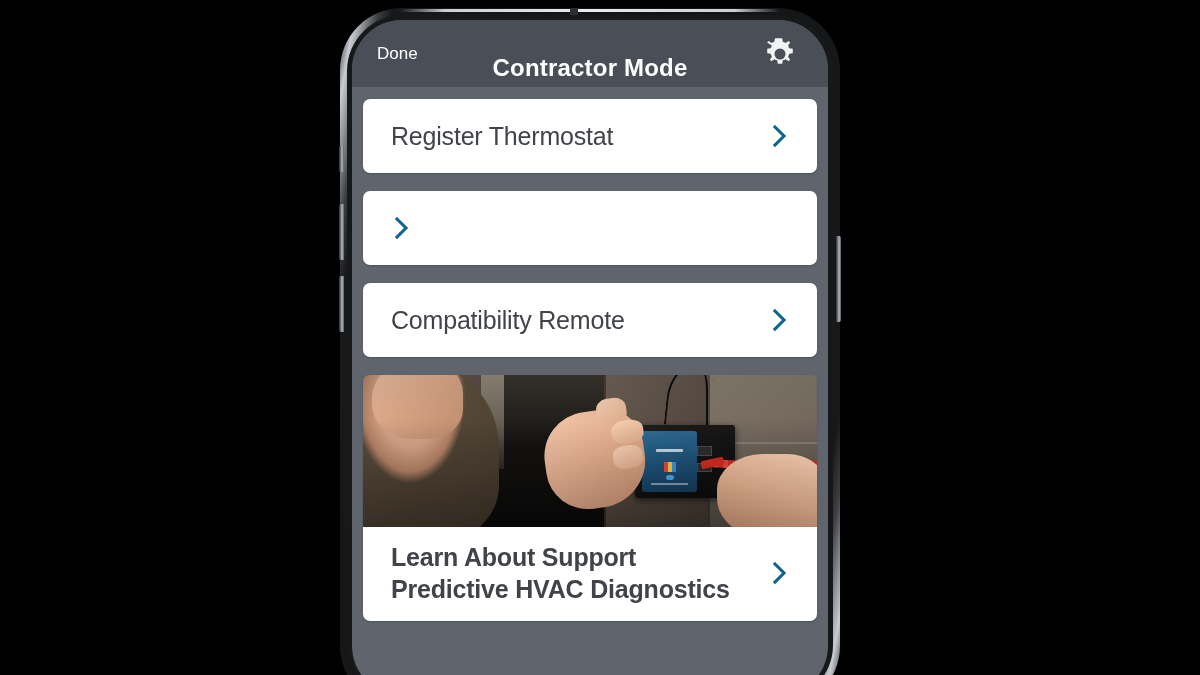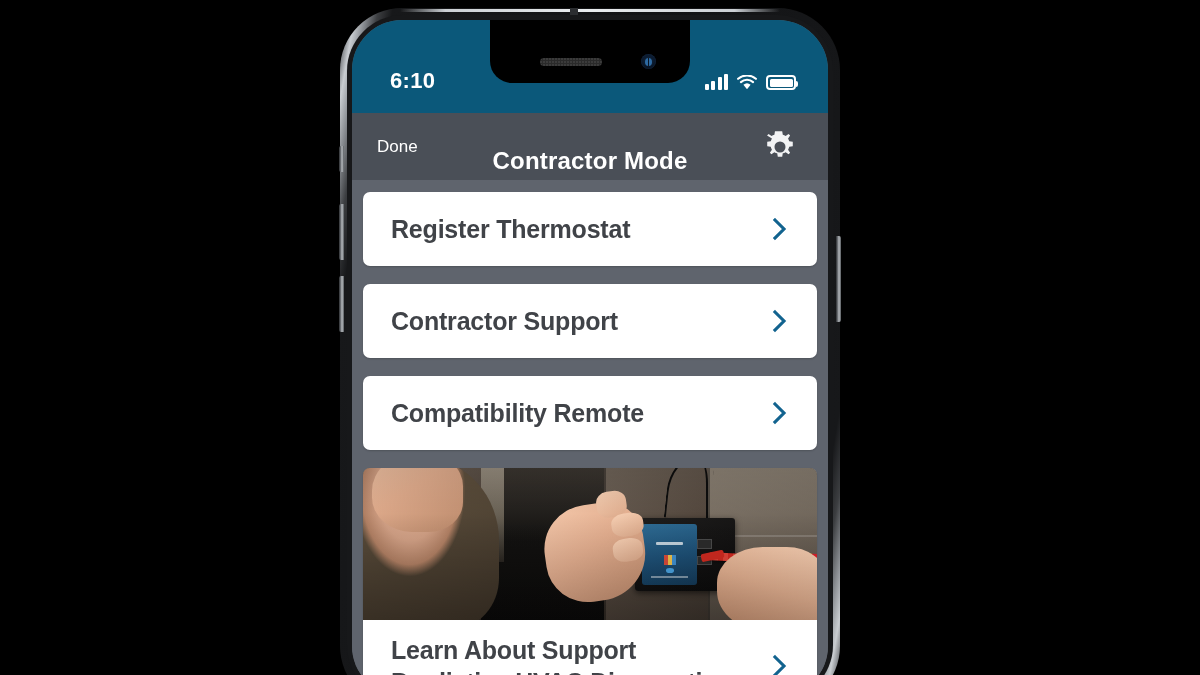--- a/index.html
+++ b/index.html
@@ -161,21 +161,21 @@
     border-radius:7px;
     margin-bottom:18px;
     display:flex; align-items:center;
     min-height:74px;
     padding:0 26px 0 28px;
     box-shadow:0 1px 2px rgba(0,0,0,.18);
   }
   .card-label {
     flex:1;
     color:#404348;
-    font-size:25px; font-weight:bold; letter-spacing:-.2px;
+    font-size:25px; font-weight:normal; letter-spacing:-.2px;
   }
   .chev { width:22px; height:30px; flex:0 0 auto; }
 
   
   .card-media {
     background:#fff; border-radius:7px; overflow:hidden;
     box-shadow:0 1px 2px rgba(0,0,0,.18);
   }
   .media-photo { position:relative; width:100%; height:152px; overflow:hidden; background:#2a2520; }
   .media-row {
@@ -276,46 +276,20 @@
     <div class="btn-side btn-mute"></div>
     <div class="btn-side btn-volup"></div>
     <div class="btn-side btn-voldn"></div>
     <div class="btn-side btn-power"></div>
 
     <div class="device-inner"></div>
 
     <div class="bezel">
       <div class="screen">
 
-        <div class="statusbar">
-          <div class="status-time">6:10</div>
-          <div class="status-right">
-            <div class="signal">
-              <i></i>
-                <i></i>
-                <i></i>
-                <i></i>
-            </div>
-            <div class="wifi">
-              <svg viewBox="0 0 20 15" width="20" height="15">
-                <path d="M10 14.2 L6.4 9.7 a5.6 5.6 0 0 1 7.2 0 Z" fill="#fff"></path>
-                <path d="M3.9 7.1 a9.3 9.3 0 0 1 12.2 0" stroke="#fff" stroke-width="2.1" fill="none" stroke-linecap="round"></path>
-                <path d="M1.1 3.8 a13.6 13.6 0 0 1 17.8 0" stroke="#fff" stroke-width="2.1" fill="none" stroke-linecap="round"></path>
-              </svg>
-            </div>
-            <div class="battery">
-                <span></span>
-              </div>
-          </div>
-
-          <div class="notch">
-            <div class="speaker"></div>
-            <div class="camera"></div>
-          </div>
-        </div>
 
         <div class="navbar">
           <div class="nav-done">Done</div>
           <div class="nav-title">Contractor Mode</div>
           <div class="nav-gear">
             <svg viewBox="0 0 24 24" width="34" height="34">
               <path fill="#f2f3f4" d="M12 0.9 l1.55 0 0.42 2.5 a8.6 8.6 0 0 1 2.0 0.83 l2.08-1.45 1.1 1.1 -1.45 2.08 a8.6 8.6 0 0 1 .83 2.0 l2.5 .42 0 1.55 0 1.55 -2.5 .42 a8.6 8.6 0 0 1 -.83 2.0 l1.45 2.08 -1.1 1.1 -2.08-1.45 a8.6 8.6 0 0 1 -2.0 .83 l-.42 2.5 -1.55 0 -1.55 0 -.42-2.5 a8.6 8.6 0 0 1 -2.0-.83 l-2.08 1.45 -1.1-1.1 1.45-2.08 a8.6 8.6 0 0 1 -.83-2.0 l-2.5-.42 0-1.55 0-1.55 2.5-.42 a8.6 8.6 0 0 1 .83-2.0 L2.85 3.88 l1.1-1.1 2.08 1.45 a8.6 8.6 0 0 1 2.0-.83 L8.45 .9 Z"></path>
               <circle cx="12" cy="12" r="3.9" fill="#4a4f57"></circle>
             </svg>
           </div>
@@ -326,21 +300,20 @@
           <div class="card">
             <div class="card-label">Register Thermostat</div>
             <span class="chev">
               <svg viewBox="0 0 22 30" width="22" height="30">
                 <path d="M6 6 L15 15 L6 24" stroke="#12638f" stroke-width="3.1" fill="none" stroke-linecap="square" stroke-linejoin="miter"></path>
               </svg>
             </span>
           </div>
 
           <div class="card">
-            <div class="card-label">Contractor Support</div>
             <span class="chev">
               <svg viewBox="0 0 22 30" width="22" height="30">
                 <path d="M6 6 L15 15 L6 24" stroke="#12638f" stroke-width="3.1" fill="none" stroke-linecap="square" stroke-linejoin="miter"></path>
               </svg>
             </span>
           </div>
 
           <div class="card">
             <div class="card-label">Compatibility Remote</div>
             <span class="chev">

